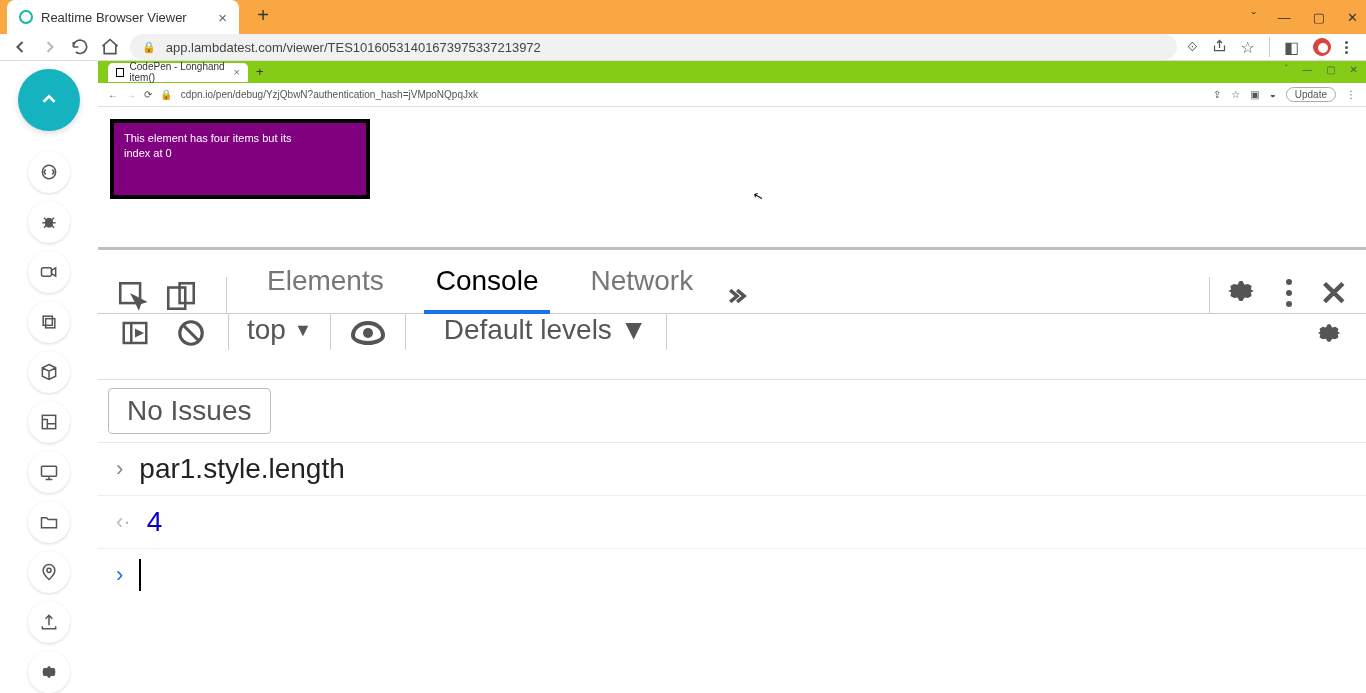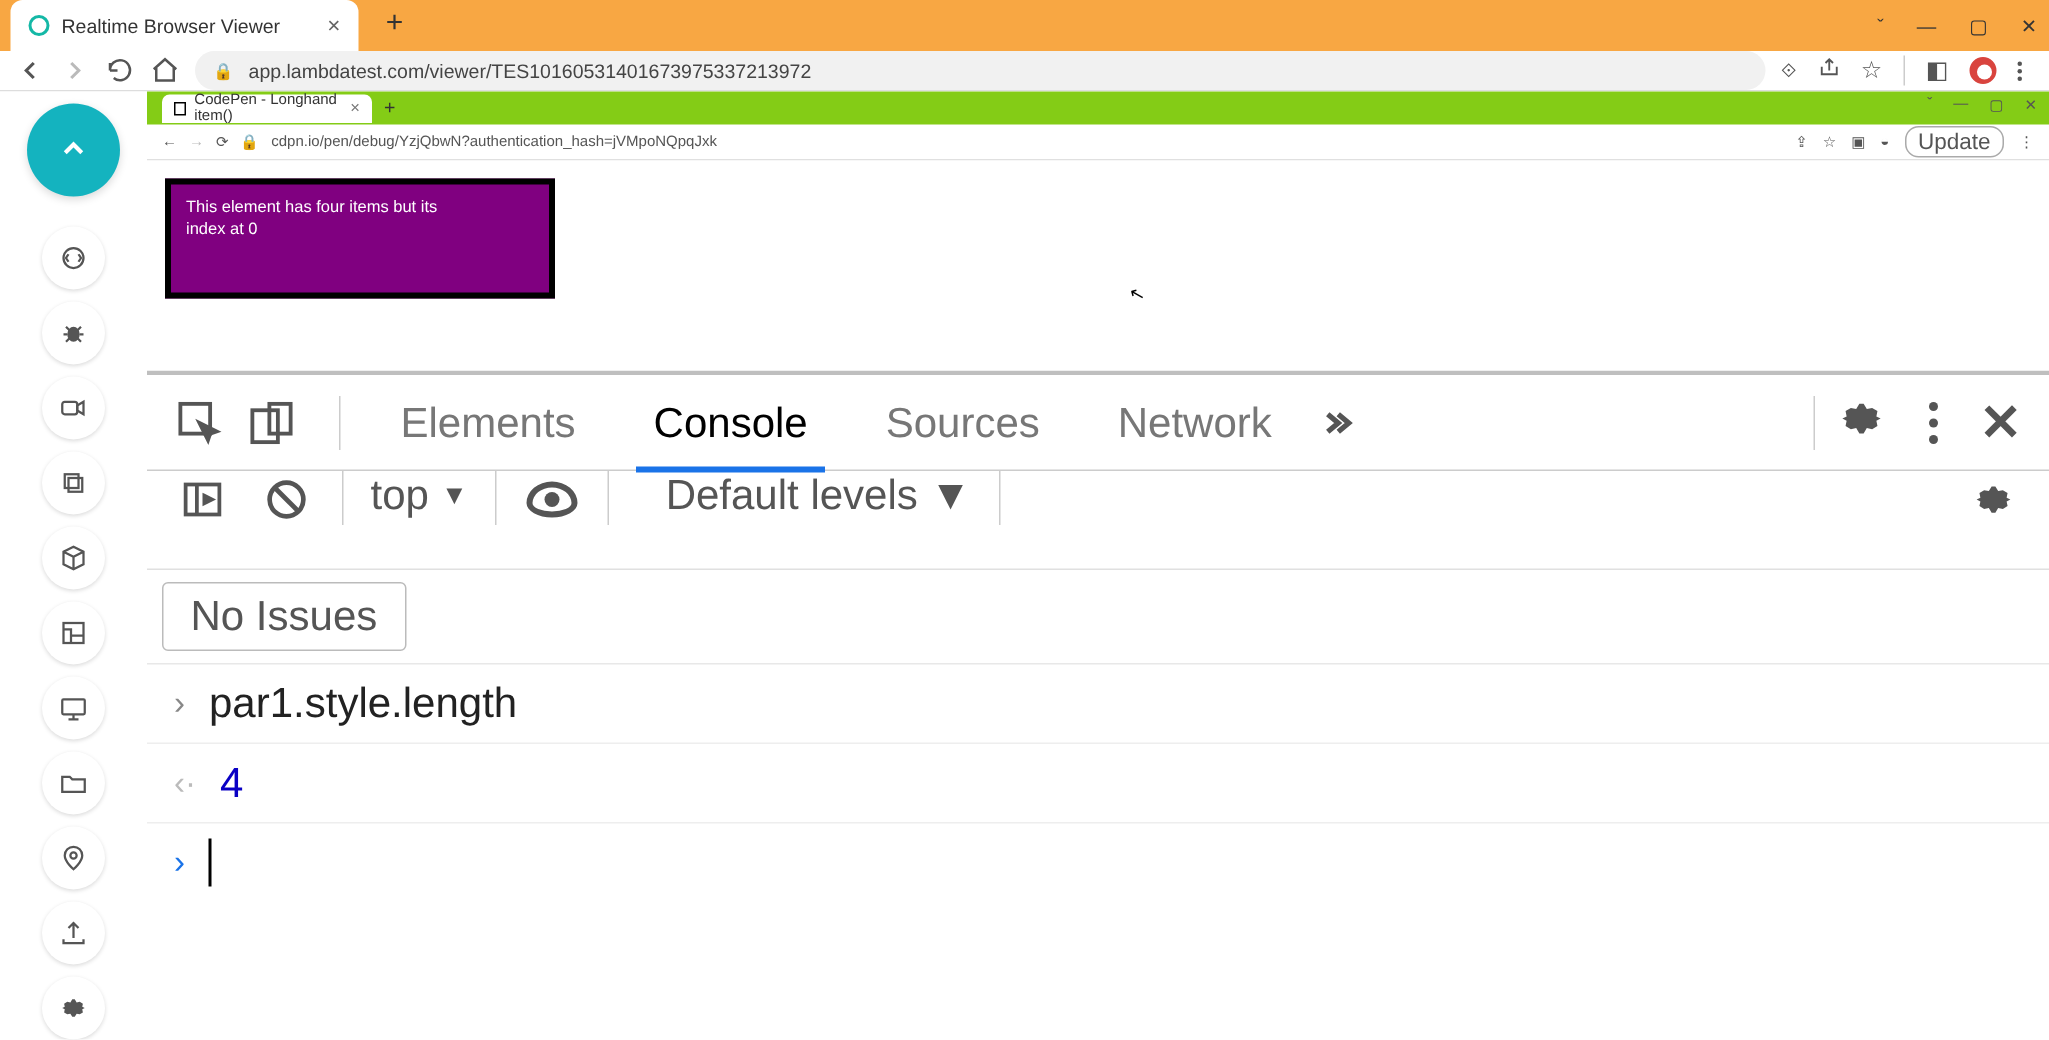--- a/index.html
+++ b/index.html
@@ -28,27 +28,27 @@
 .side-btn svg{width:20px;height:20px}
 .main{flex:1;display:flex;flex-direction:column}
 .inner-chrome{height:22px;background:#84cc16;display:flex;align-items:center;padding-left:10px;position:relative}
 .inner-tab{background:#fff;height:19px;display:flex;align-items:center;font-size:10px;color:#333;padding:0 8px;gap:6px;border-top-left-radius:5px;border-top-right-radius:5px;width:140px}
 .inner-tab .fv{width:9px;height:9px;border:1px solid #000}
 .inner-tab .cx{margin-left:auto;font-size:11px;color:#777}
 .inner-new{font-size:13px;color:#333;margin-left:8px;margin-bottom:2px}
 .inner-win{position:absolute;right:8px;top:3px;display:flex;gap:14px;font-size:10px;color:#555}
 .inner-addr{height:24px;background:#fff;border-bottom:1px solid #e0e0e0;display:flex;align-items:center;padding:0 10px;font-size:10px;color:#555;gap:8px}
 .inner-addr .url{flex:1}
-.inner-addr .upd{border:1px solid #aaa;border-radius:9px;padding:1px 8px;font-size:15px}
+.inner-addr .upd{border:1px solid #aaa;border-radius:9px;padding:1px 8px;font-size:10px}
 .inner-right{display:flex;gap:10px;align-items:center}
 .page-area{height:140px;background:#fff;padding:12px;position:relative}
 .purple-box{width:260px;height:80px;background:#800080;border:4px solid #000;padding:8px 10px;color:#fff;font-family:Liberation Sans, sans-serif;font-size:11px;line-height:1.4}
 .cursor-ptr{position:absolute;left:655px;top:82px;font-size:12px;color:#000;transform:rotate(-15deg)}
 .devtools{flex:1;border-top:3px solid #bfbfbf;display:flex;flex-direction:column;background:#fff}
-.dt-tabs{height:64px;display:flex;align-items:center;padding:0 18px;gap:0;border-bottom:1px solid #ccc}
+.dt-tabs{height:64px;display:flex;align-items:flex-end;padding:0 18px;gap:0;border-bottom:1px solid #ccc}
 .dt-ico{width:34px;height:34px;display:flex;align-items:center;justify-content:center;color:#555;margin-right:14px}
 .dt-sep{width:1px;height:36px;background:#ccc;margin:0 14px}
 .dt-tab{font-size:28px;color:#777;padding:0 26px;height:64px;display:flex;align-items:center;position:relative}
 .dt-tab.active{color:#000000}
 .dt-tab.active::after{content:"";position:absolute;left:14px;right:14px;bottom:-1px;height:4px;background:#1a73e8}
 .dt-spacer{flex:1}
 .dt-more svg{width:28px;height:28px}
 .dt-right{display:flex;align-items:center;gap:28px;color:#555}
 .dt-gear svg{width:34px;height:34px}
 .dt-x{font-size:34px;font-weight:bold}
@@ -252,21 +252,20 @@
             </div>
      <div class="dt-ico">
               <svg viewBox="0 0 24 24" width="34" height="34" fill="none" stroke="currentColor" stroke-width="1.8">
                 <rect x="3" y="6" width="12" height="15"></rect>
                 <rect x="11" y="3" width="10" height="14"></rect>
               </svg>
             </div>
      <div class="dt-sep"></div>
      <div class="dt-tab">Elements</div>
      <div class="dt-tab active">Console</div>
-     <div class="dt-tab">Sources</div>
      <div class="dt-tab">Network</div>
      <div class="dt-ico dt-more">
               <svg viewBox="0 0 24 24" fill="none" stroke="currentColor" stroke-width="3">
                 <path d="M7 7l6 5-6 5M13 7l6 5-6 5"></path>
               </svg>
             </div>
      <div class="dt-spacer"></div>
      <div class="dt-sep"></div>
      <div class="dt-right">
       <span class="dt-gear"><svg viewBox="0 0 24 24" fill="currentColor">

